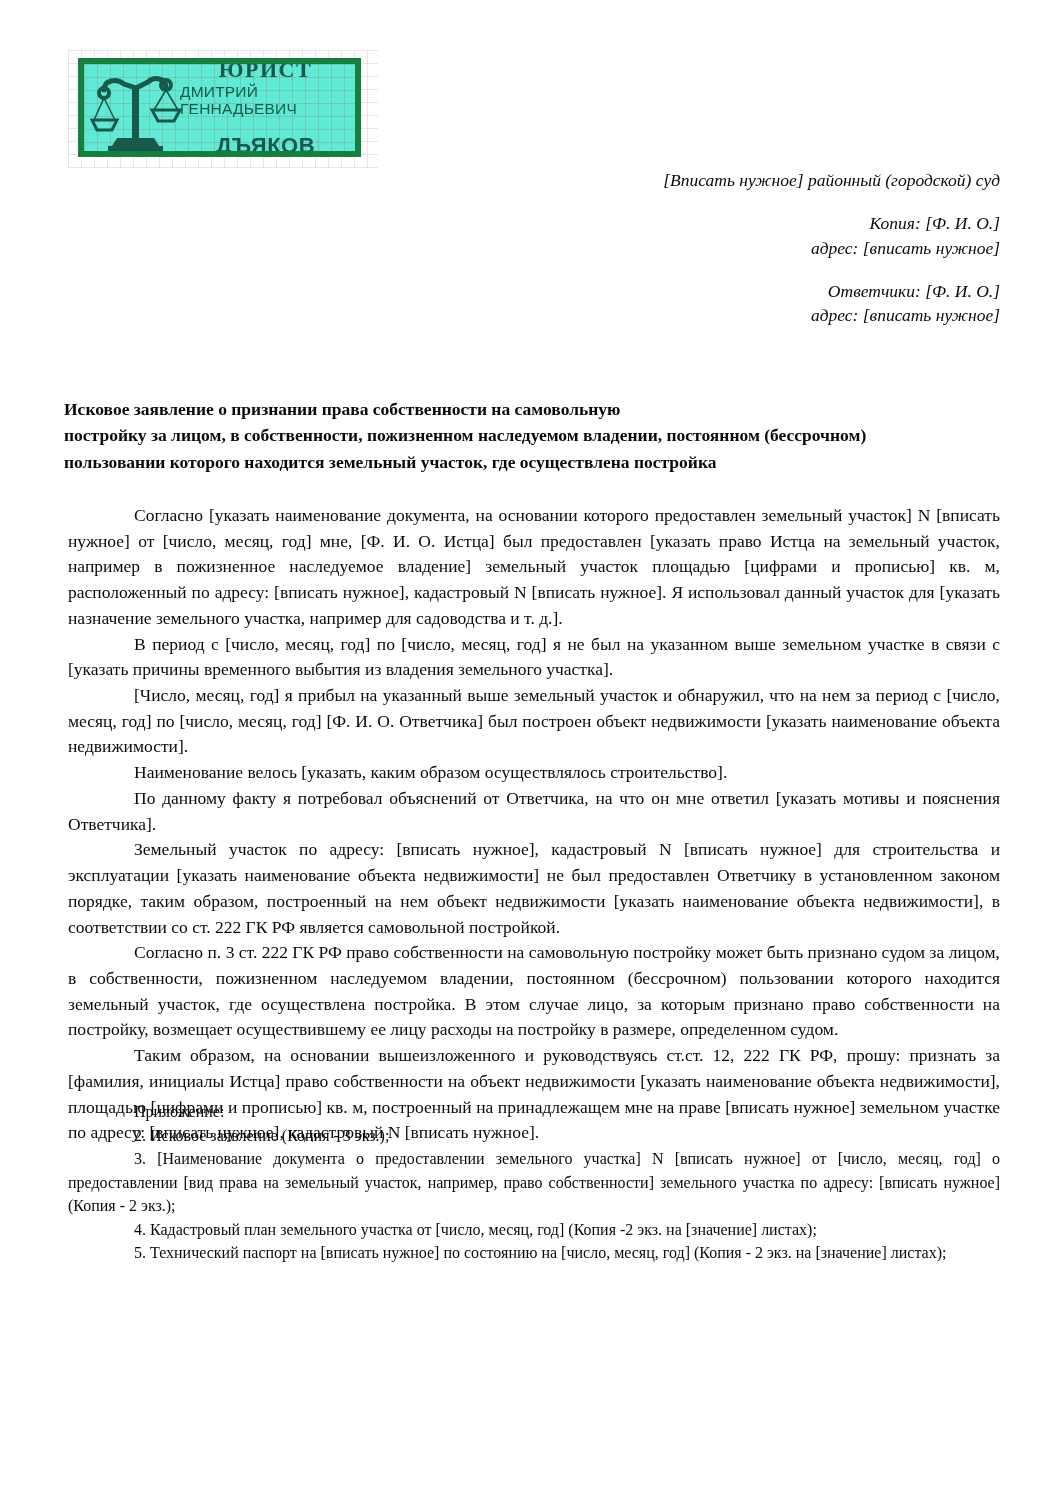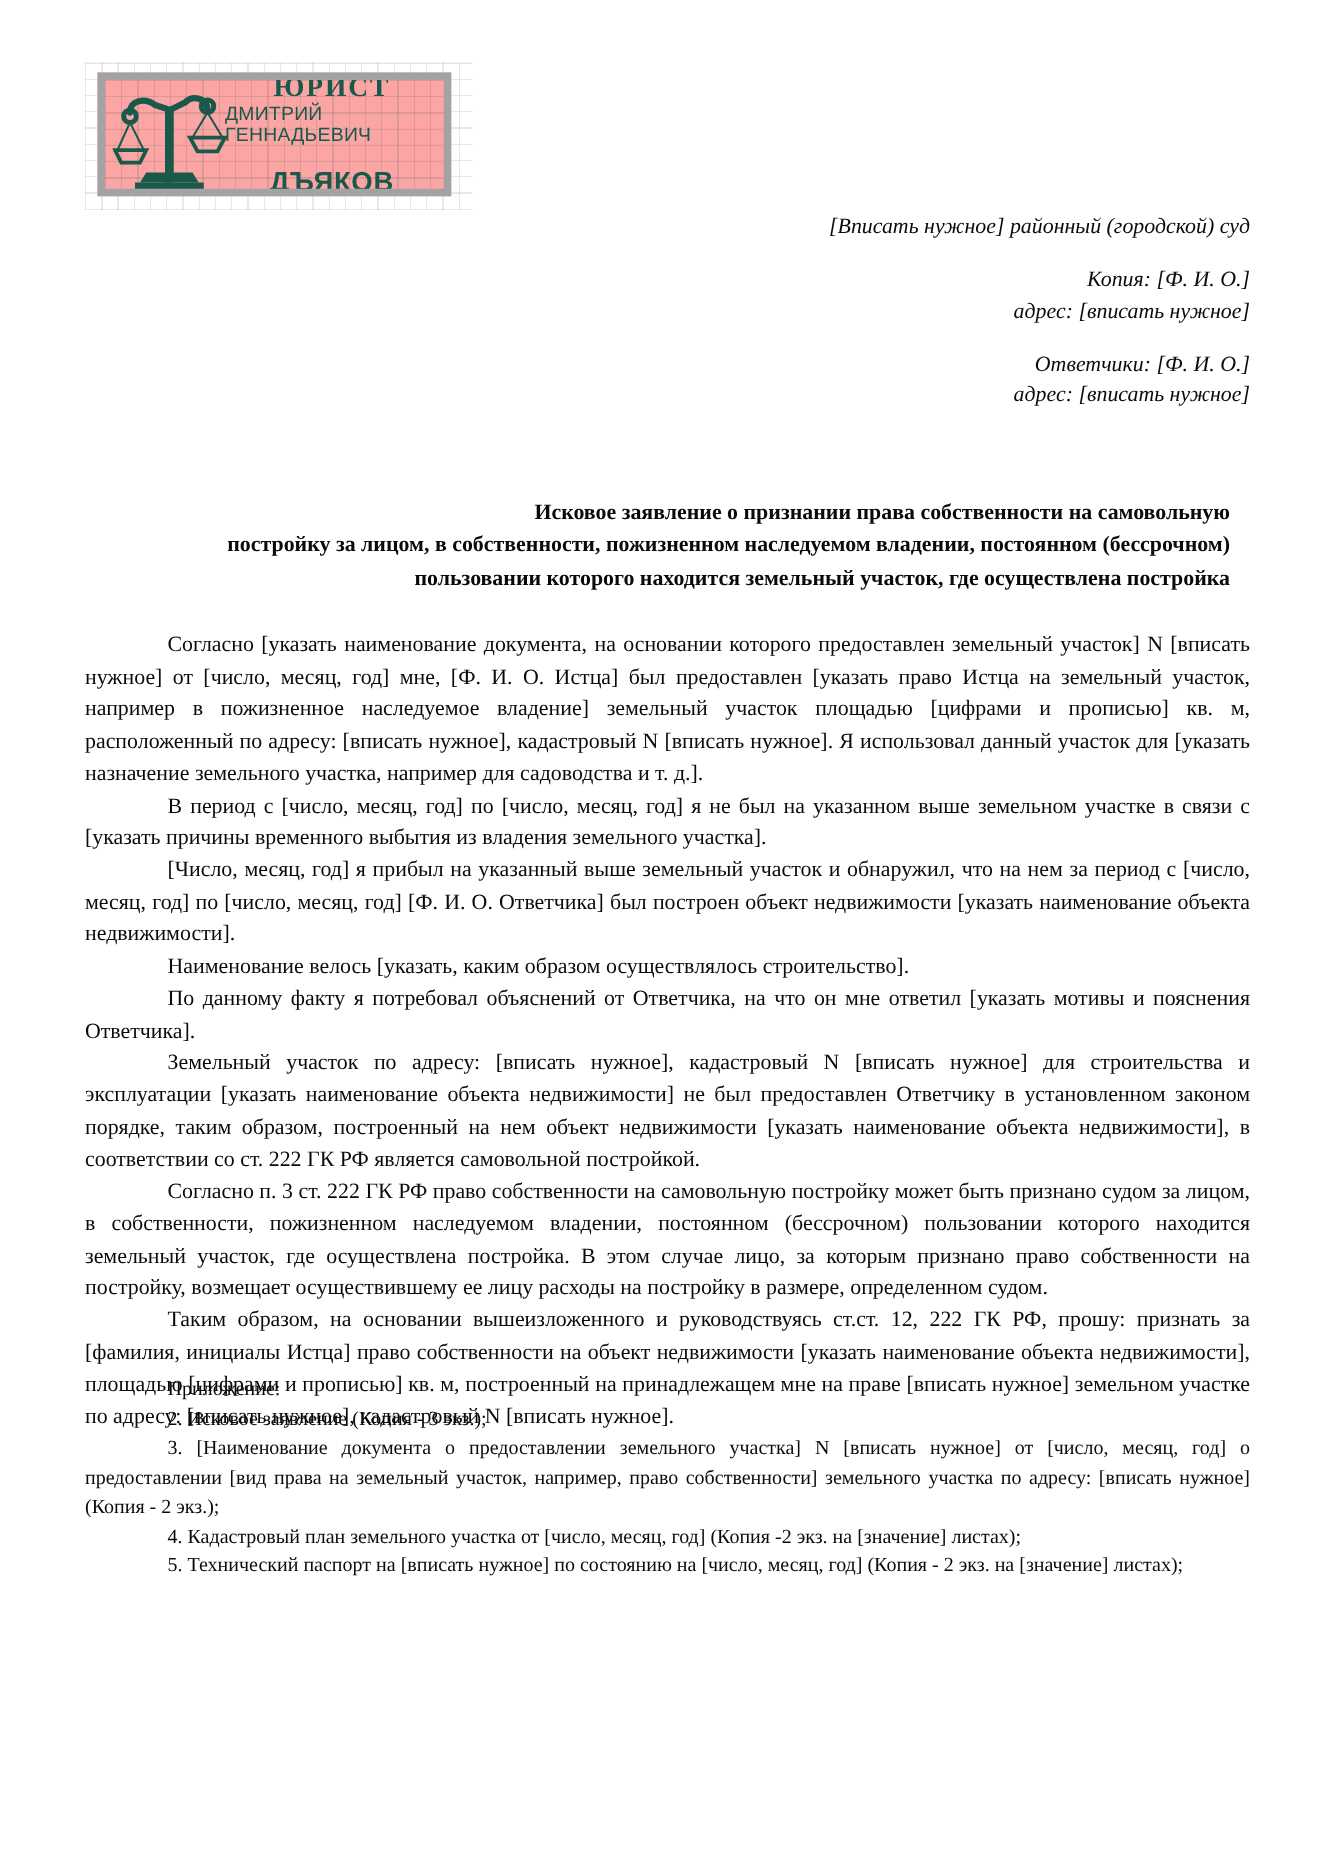--- a/index.html
+++ b/index.html
@@ -28,22 +28,22 @@
   .logo-wrap {
     position: absolute;
     left: 78px;
     top: 58px;
     width: 283px;
     height: 99px;
   }
   .logo-box {
     position: absolute;
     inset: 0;
-    border: 6px solid #a3a3a3;
-    background: #fca5a5;
+    border: 6px solid #15803d;
+    background: #5eead4;
     box-sizing: border-box;
     overflow: hidden;
   }
   .logo-grid {
     position: absolute;
     inset: 0;
     background-image:
       repeating-linear-gradient(to right, rgba(150,120,120,0.30) 0 1px, transparent 1px 13px),
       repeating-linear-gradient(to bottom, rgba(150,120,120,0.30) 0 1px, transparent 1px 13px);
   }
@@ -111,24 +111,24 @@
     font-size: 17.5px;
     line-height: 1.42;
   }
   .addr-group { margin-bottom: 18px; font-style: italic; }
   .addr-group:last-child { margin-bottom: 0; }
   .addr-line { white-space: nowrap; }
 
   
   .doc-title {
     position: absolute;
-    left: 52px;
+    left: 64px;
     top: 396px;
     width: 932px;
-    text-align: right;
+    text-align: left;
     font-weight: bold;
     font-size: 17.5px;
     line-height: 1.50;
   }
 
   
   .body-block {
     position: absolute;
     left: 68px;
     top: 503px;

